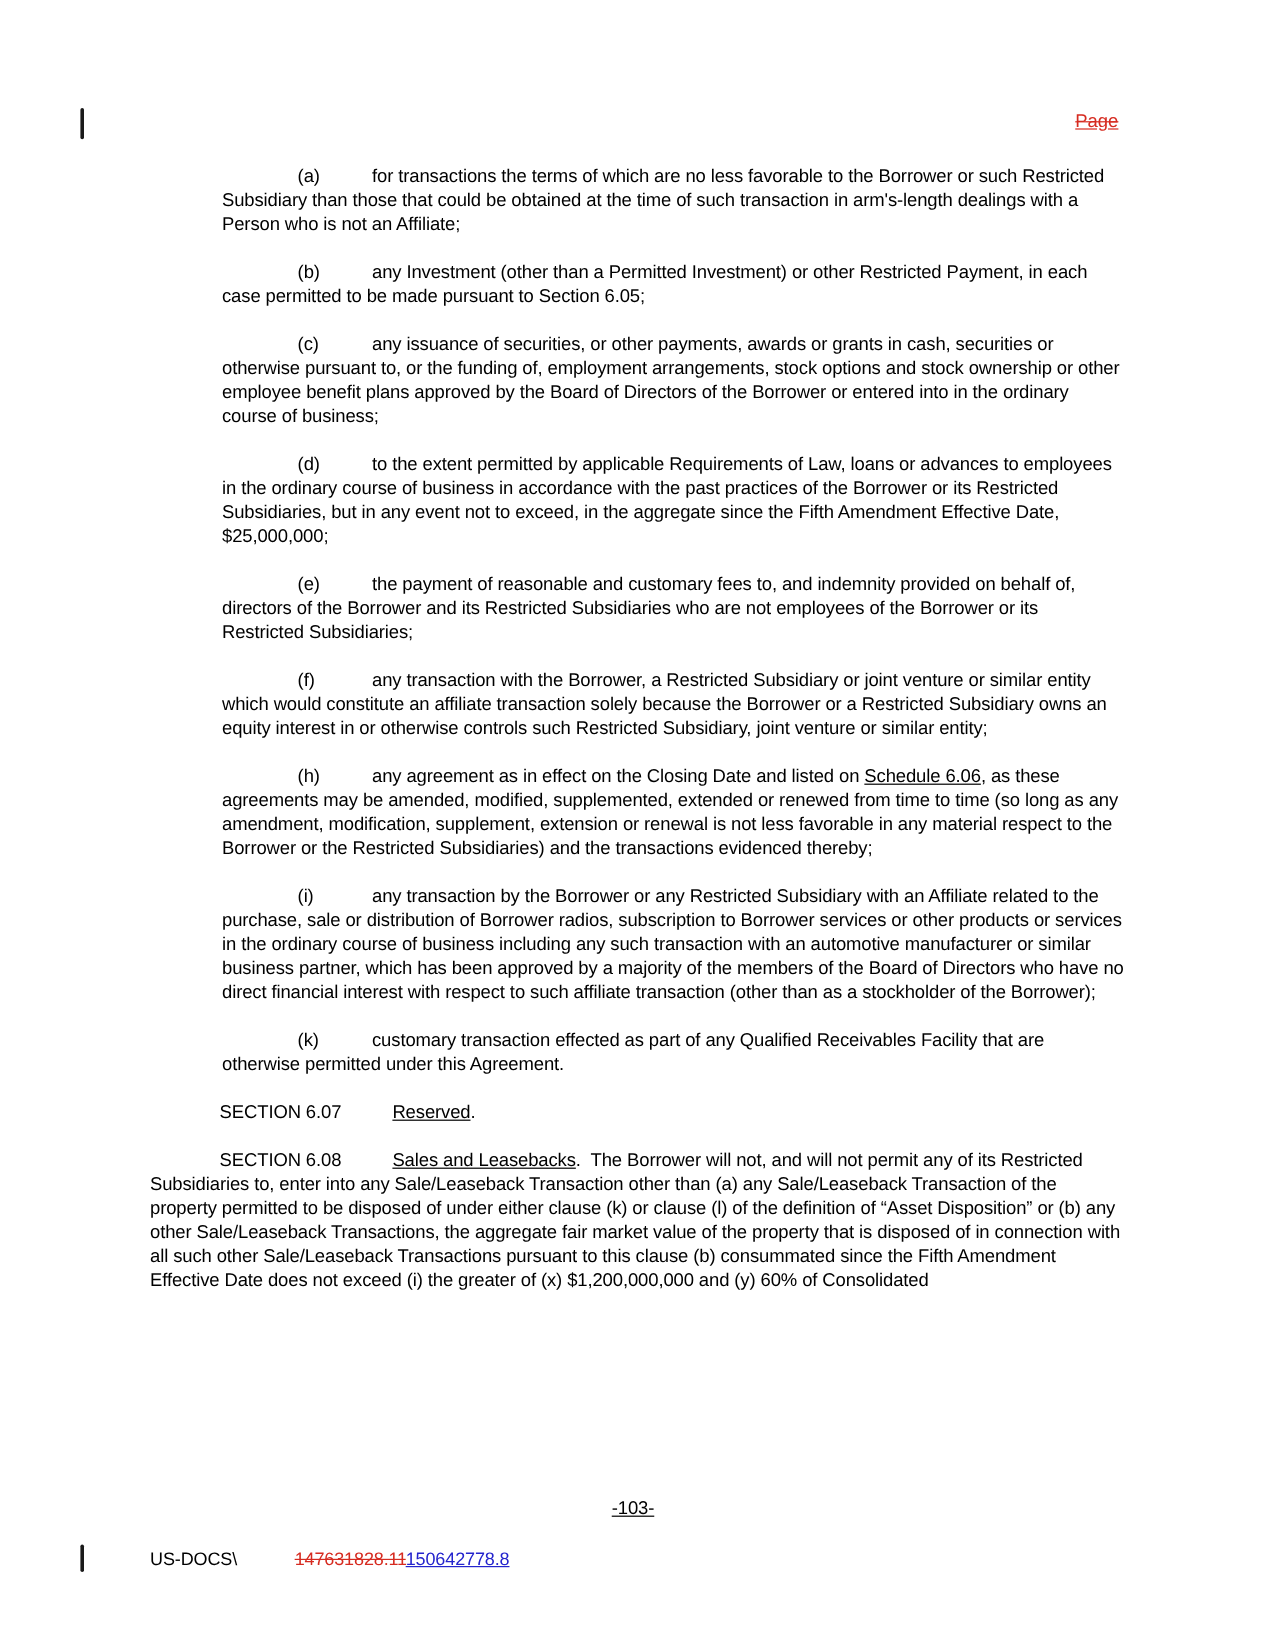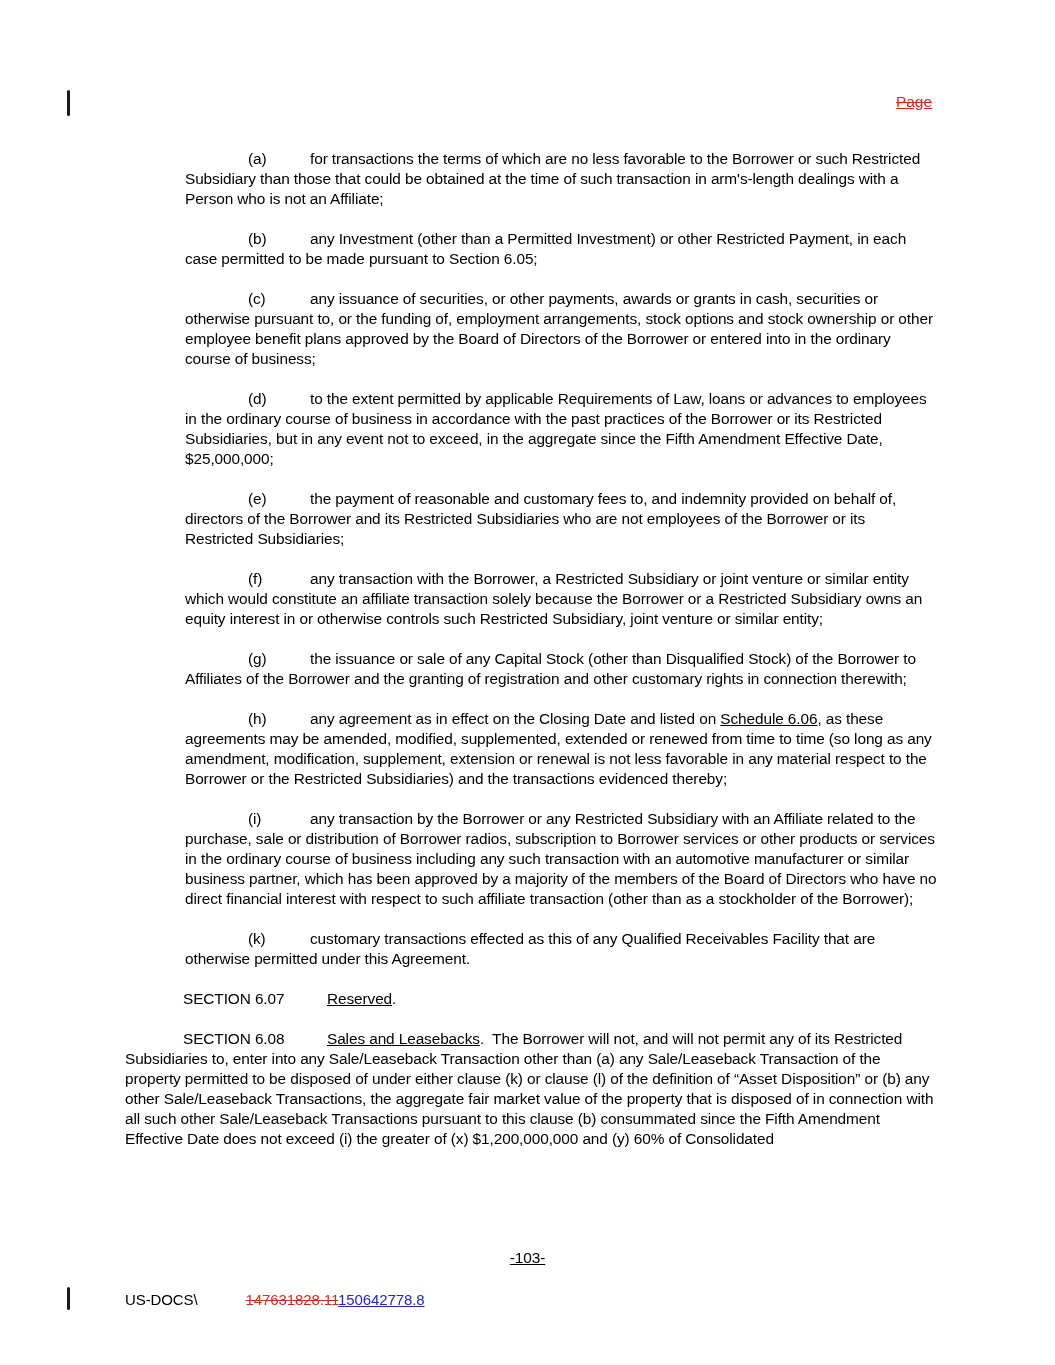--- a/index.html
+++ b/index.html
@@ -39,21 +39,21 @@
   .content {
     position: absolute;
     left: 125px; top: 138px;
     width: 812px;
     font-size: 15.4px;
     line-height: 20px;
     letter-spacing: -0.1px;
     text-align: left;
   }
   p.clause {
-    margin: 11px 0 20px 60px;      
+    margin: 0 0 20px 60px;      
     text-indent: 63px;          
     white-space: pre-wrap;
   }
   p.clause .letter {
     display: inline-block;
     width: 62px;
     text-indent: 0;
   }
   p.section-para {
     margin: 4px 0 20px 0;
@@ -105,24 +105,23 @@
 
   <div class="header-deleted">Page</div>
 
   <div class="content">
     <p class="clause"><span class="letter">(a)</span><span>for transactions the terms of which are no less favorable to the Borrower or such Restricted Subsidiary than those that could be obtained at the time of such transaction in arm's-length dealings with a Person who is not an Affiliate;</span></p>
     <p class="clause"><span class="letter">(b)</span><span>any Investment (other than a Permitted Investment) or other Restricted Payment, in each case permitted to be made pursuant to Section 6.05;</span></p>
     <p class="clause"><span class="letter">(c)</span><span>any issuance of securities, or other payments, awards or grants in cash, securities or otherwise pursuant to, or the funding of, employment arrangements, stock options and stock ownership or other employee benefit plans approved by the Board of Directors of the Borrower or entered into in the ordinary course of business;</span></p>
     <p class="clause"><span class="letter">(d)</span><span>to the extent permitted by applicable Requirements of Law, loans or advances to employees in the ordinary course of business in accordance with the past practices of the Borrower or its Restricted Subsidiaries, but in any event not to exceed, in the aggregate since the Fifth Amendment Effective Date, $25,000,000;</span></p>
     <p class="clause"><span class="letter">(e)</span><span>the payment of reasonable and customary fees to, and indemnity provided on behalf of, directors of the Borrower and its Restricted Subsidiaries who are not employees of the Borrower or its Restricted Subsidiaries;</span></p>
     <p class="clause"><span class="letter">(f)</span><span>any transaction with the Borrower, a Restricted Subsidiary or joint venture or similar entity which would constitute an affiliate transaction solely because the Borrower or a Restricted Subsidiary owns an equity interest in or otherwise controls such Restricted Subsidiary, joint venture or similar entity;</span></p>
-    <p class="clause"><span class="letter">(g)</span><span>the issuance or sale of any Capital Stock (other than Disqualified Stock) of the Borrower to Affiliates of the Borrower and the granting of registration and other customary rights in connection therewith;</span></p>
     <p class="clause"><span class="letter">(h)</span><span>any agreement as in effect on the Closing Date and listed on </span><span class="u">Schedule 6.06</span><span>, as these agreements may be amended, modified, supplemented, extended or renewed from time to time (so long as any amendment, modification, supplement, extension or renewal is not less favorable in any material respect to the Borrower or the Restricted Subsidiaries) and the transactions evidenced thereby;</span></p>
     <p class="clause"><span class="letter">(i)</span><span>any transaction by the Borrower or any Restricted Subsidiary with an Affiliate related to the purchase, sale or distribution of Borrower radios, subscription to Borrower services or other products or services in the ordinary course of business including any such transaction with an automotive manufacturer or similar business partner, which has been approved by a majority of the members of the Board of Directors who have no direct financial interest with respect to such affiliate transaction (other than as a stockholder of the Borrower);</span></p>
-    <p class="clause"><span class="letter">(k)</span><span>customary transactions effected as this of any Qualified Receivables Facility that are otherwise permitted under this Agreement.</span></p>
+    <p class="clause"><span class="letter">(k)</span><span>customary transaction effected as part of any Qualified Receivables Facility that are otherwise permitted under this Agreement.</span></p>
 
     <p class="section-para"><span class="secnum">SECTION 6.07</span><span class="u">Reserved</span><span>.</span></p>
     <p class="section-para"><span class="secnum">SECTION 6.08</span><span class="u">Sales and Leasebacks</span><span>.  The Borrower will not, and will not permit any of its Restricted Subsidiaries to, enter into any Sale/Leaseback Transaction other than (a) any Sale/Leaseback Transaction of the property permitted to be disposed of under either clause (k) or clause (l) of the definition of “Asset Disposition” or (b) any other Sale/Leaseback Transactions, the aggregate fair market value of the property that is disposed of in connection with all such other Sale/Leaseback Transactions pursuant to this clause (b) consummated since the Fifth Amendment Effective Date does not exceed (i) the greater of (x) $1,200,000,000 and (y) 60% of Consolidated</span></p>
   </div>
 
   <div class="page-number">-103-</div>
 
   <div class="doc-footer"><span>US-DOCS\</span><span class="deleted">147631828.11</span><span class="inserted">150642778.8</span></div>
 
 </div>

